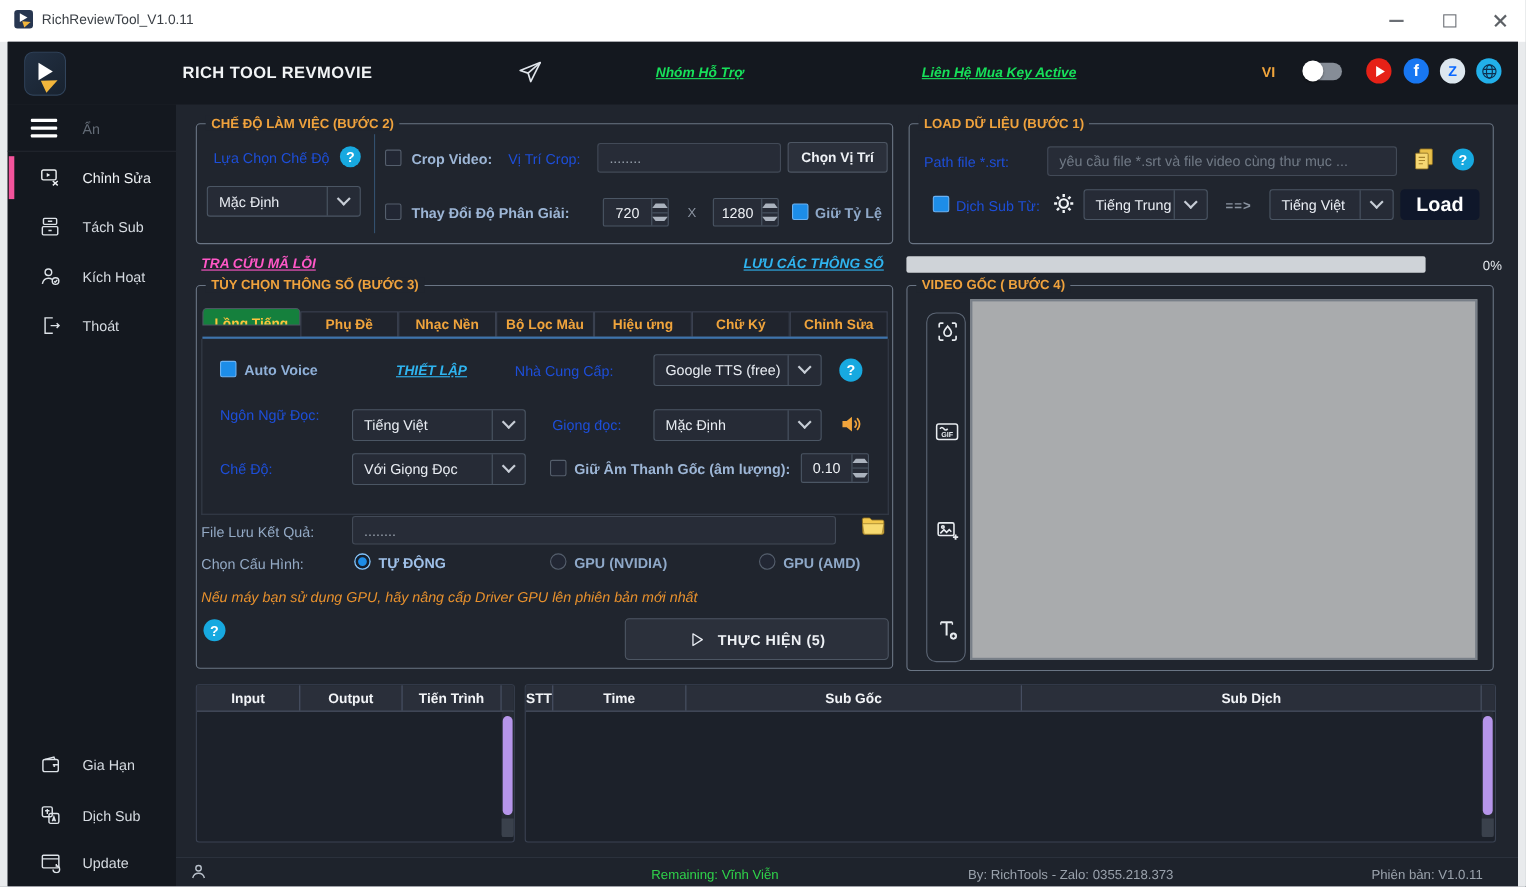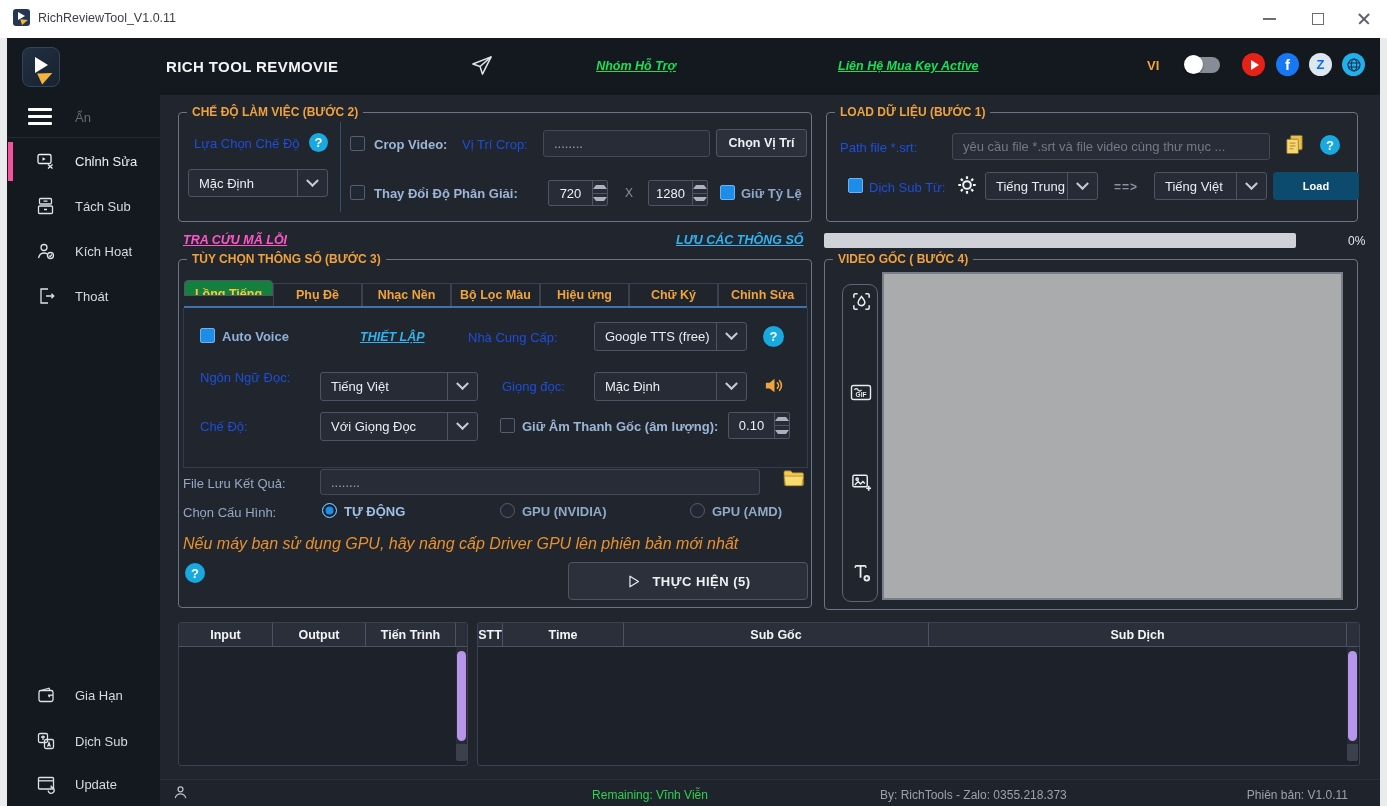--- a/index.html
+++ b/index.html
@@ -292,21 +292,21 @@
   </div>
 
   <div class="abs lbl" style="left:183px;top:505px;color:#93a9c4">Chọn Cấu Hình:</div>
   <div class="abs radio on" style="left:322px;top:503px"></div>
   <div class="abs lblb" style="left:344px;top:504px;color:#9fc0e8">TỰ ĐỘNG</div>
   <div class="abs radio" style="left:500px;top:503px"></div>
   <div class="abs lblb" style="left:522px;top:504px;color:#8fa9c9">GPU (NVIDIA)</div>
   <div class="abs radio" style="left:690px;top:503px"></div>
   <div class="abs lblb" style="left:712px;top:504px;color:#8fa9c9">GPU (AMD)</div>
 
-  <div class="abs" style="left:183px;top:535px;font-size:16px;font-style:italic;color:#e8912d;white-space:nowrap">Nếu máy bạn sử dụng GPU, hãy nâng cấp Driver GPU lên phiên bản mới nhất</div>
+  <div class="abs" style="left:183px;top:535px;font-size:13px;font-style:italic;color:#e8912d;white-space:nowrap">Nếu máy bạn sử dụng GPU, hãy nâng cấp Driver GPU lên phiên bản mới nhất</div>
   <div class="abs help" style="left:185px;top:563px;width:20px;height:20px">?</div>
   <div class="abs btn" style="left:568px;top:562px;width:240px;height:38px;border-radius:4px;font-size:13px;letter-spacing:.5px">
     <svg width="17" height="17" viewBox="0 0 24 24" fill="none" stroke="#e8ecf2" stroke-width="1.7" stroke-linejoin="round" style="margin-right:10px">
         <path d="M7 4.5l12 7.5-12 7.5z"></path>
       </svg>
     <span>THỰC HIỆN (5)</span>
   </div>
 
   <div class="abs group" style="left:826px;top:112px;width:532px;height:110px">
     <div class="gtitle">LOAD DỮ LIỆU (BƯỚC 1)</div>
@@ -339,21 +339,21 @@
         <div class="chev"></div>
       </div>
   </div>
   <div class="abs" style="left:1114px;top:180px;color:#8a93a0;font-size:12px;font-weight:bold;letter-spacing:1px">==&gt;</div>
   <div class="abs dd" style="left:1154px;top:172px;width:113px;height:28px">
     <div class="v">Tiếng Việt</div>
     <div class="c">
         <div class="chev"></div>
       </div>
   </div>
-  <div class="abs" style="left:1273px;top:172px;width:86px;height:28px;background:#0c4a6e;border-radius:4px;color:#fff;font-weight:bold;font-size:11px;display:flex;align-items:center;justify-content:center">Load</div>
+  <div class="abs" style="left:1273px;top:172px;width:72px;height:28px;background:#0f172a;border-radius:4px;color:#fff;font-weight:bold;font-size:18px;display:flex;align-items:center;justify-content:center">Load</div>
 
   <div class="abs" style="left:824px;top:233px;width:472px;height:15px;background:#cfd3d8;border-radius:2px"></div>
   <div class="abs" style="left:1348px;top:234px;color:#e3e7ec;font-size:12px">0%</div>
 
   <div class="abs group" style="left:824px;top:259px;width:534px;height:351px">
     <div class="gtitle">VIDEO GỐC ( BƯỚC 4)</div>
   </div>
   <div class="abs" style="left:842px;top:284px;width:36px;height:318px;border:1px solid #5c6675;border-radius:9px"></div>
   <div class="vtbtn" style="top:289px">
     <svg width="23" height="23" viewBox="0 0 24 24" fill="none" stroke="#e8ecf0" stroke-width="1.6">

